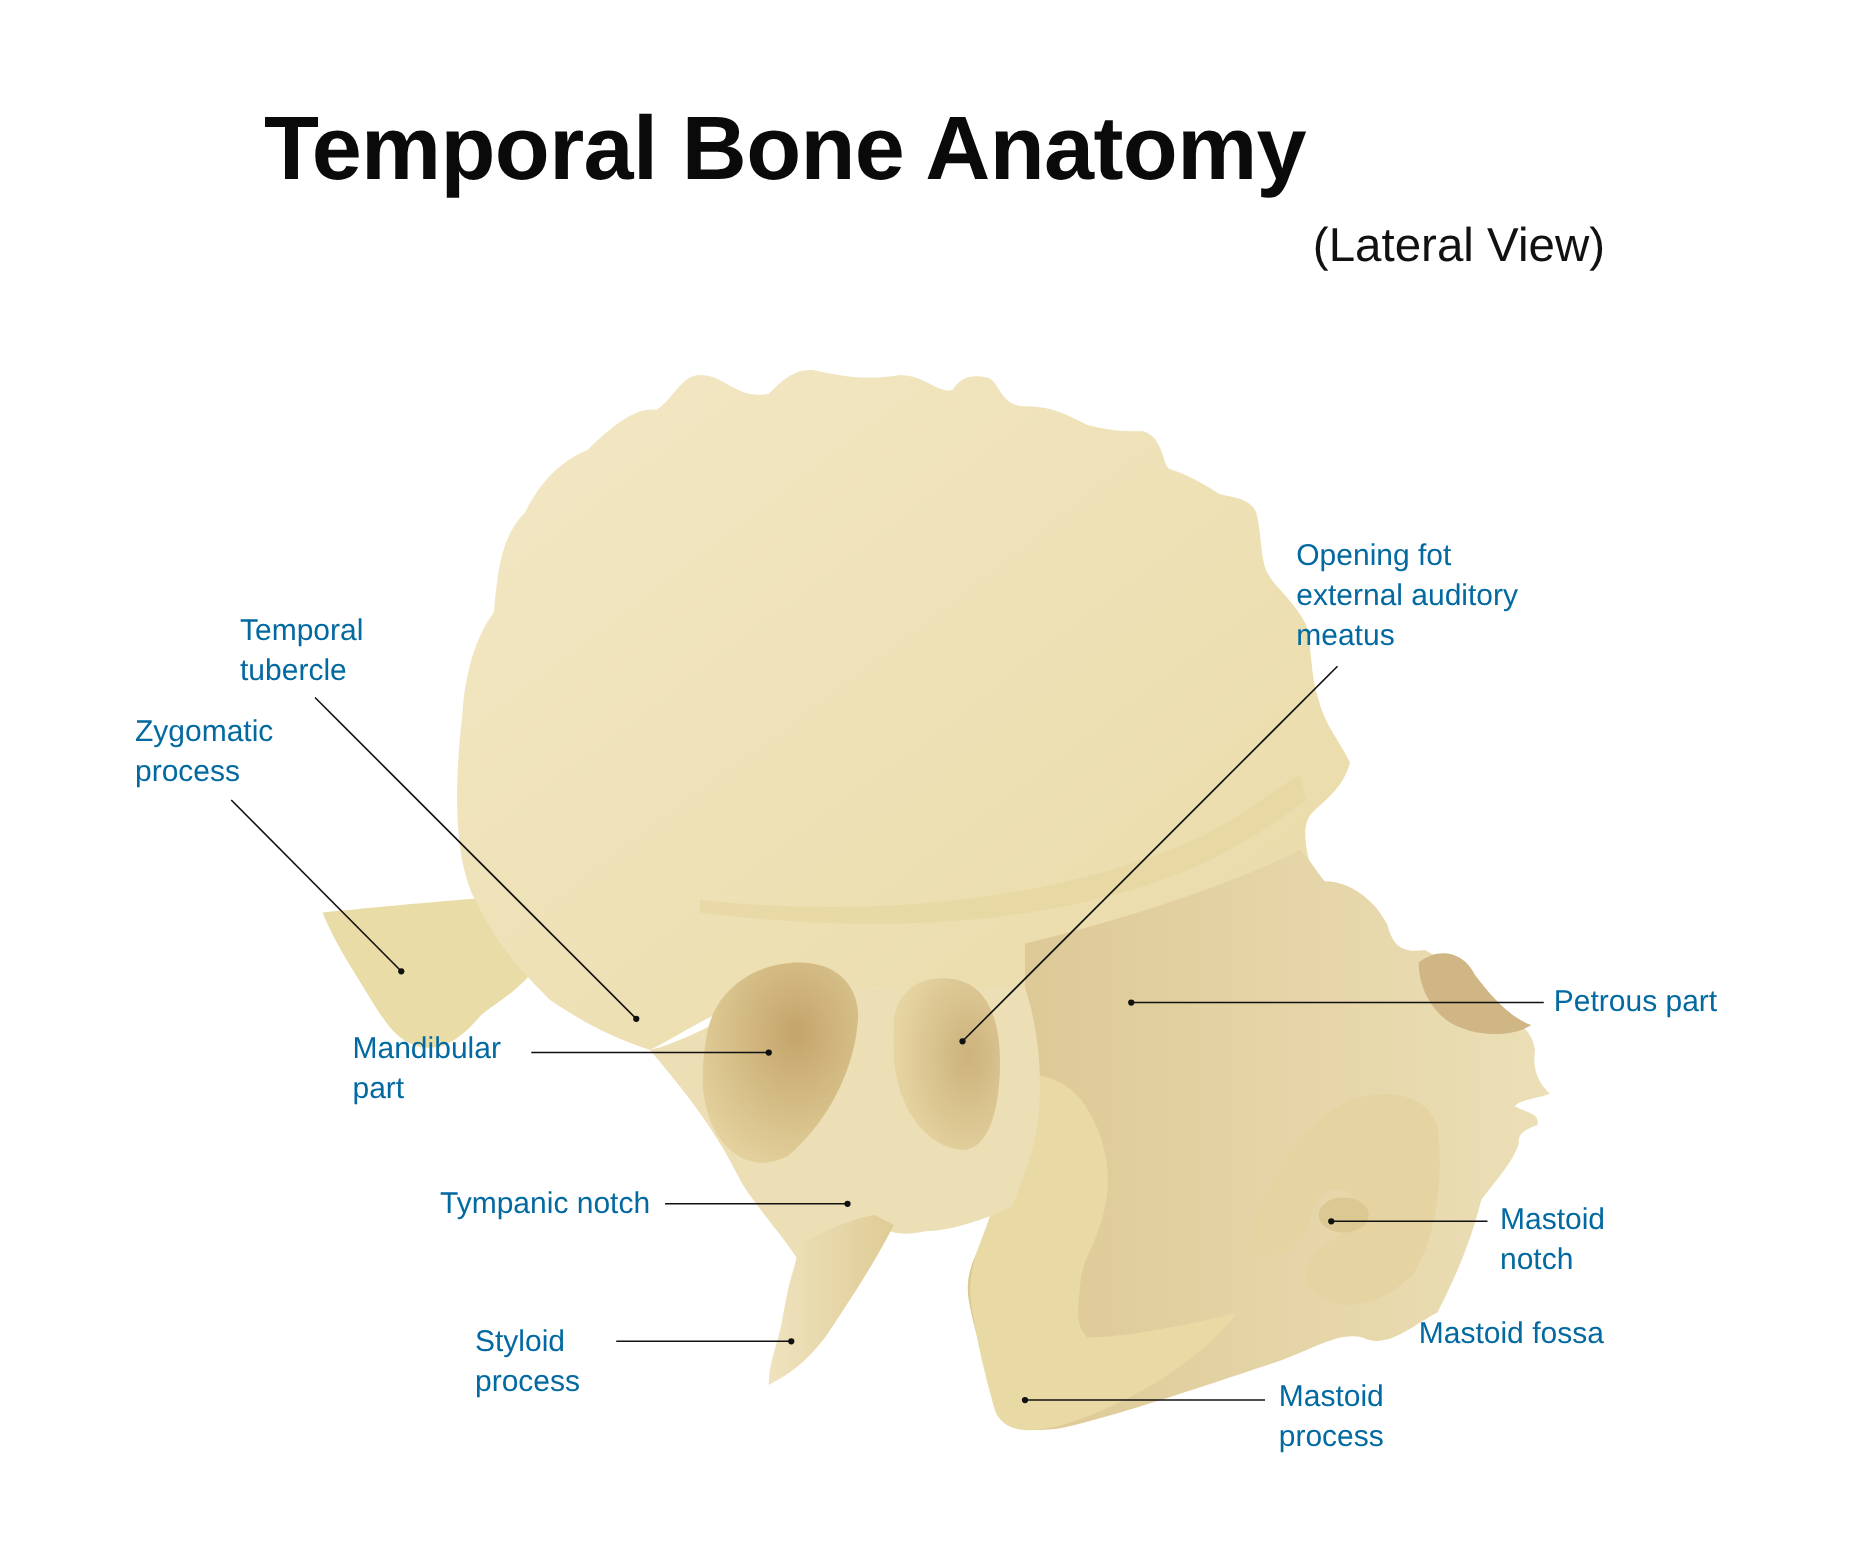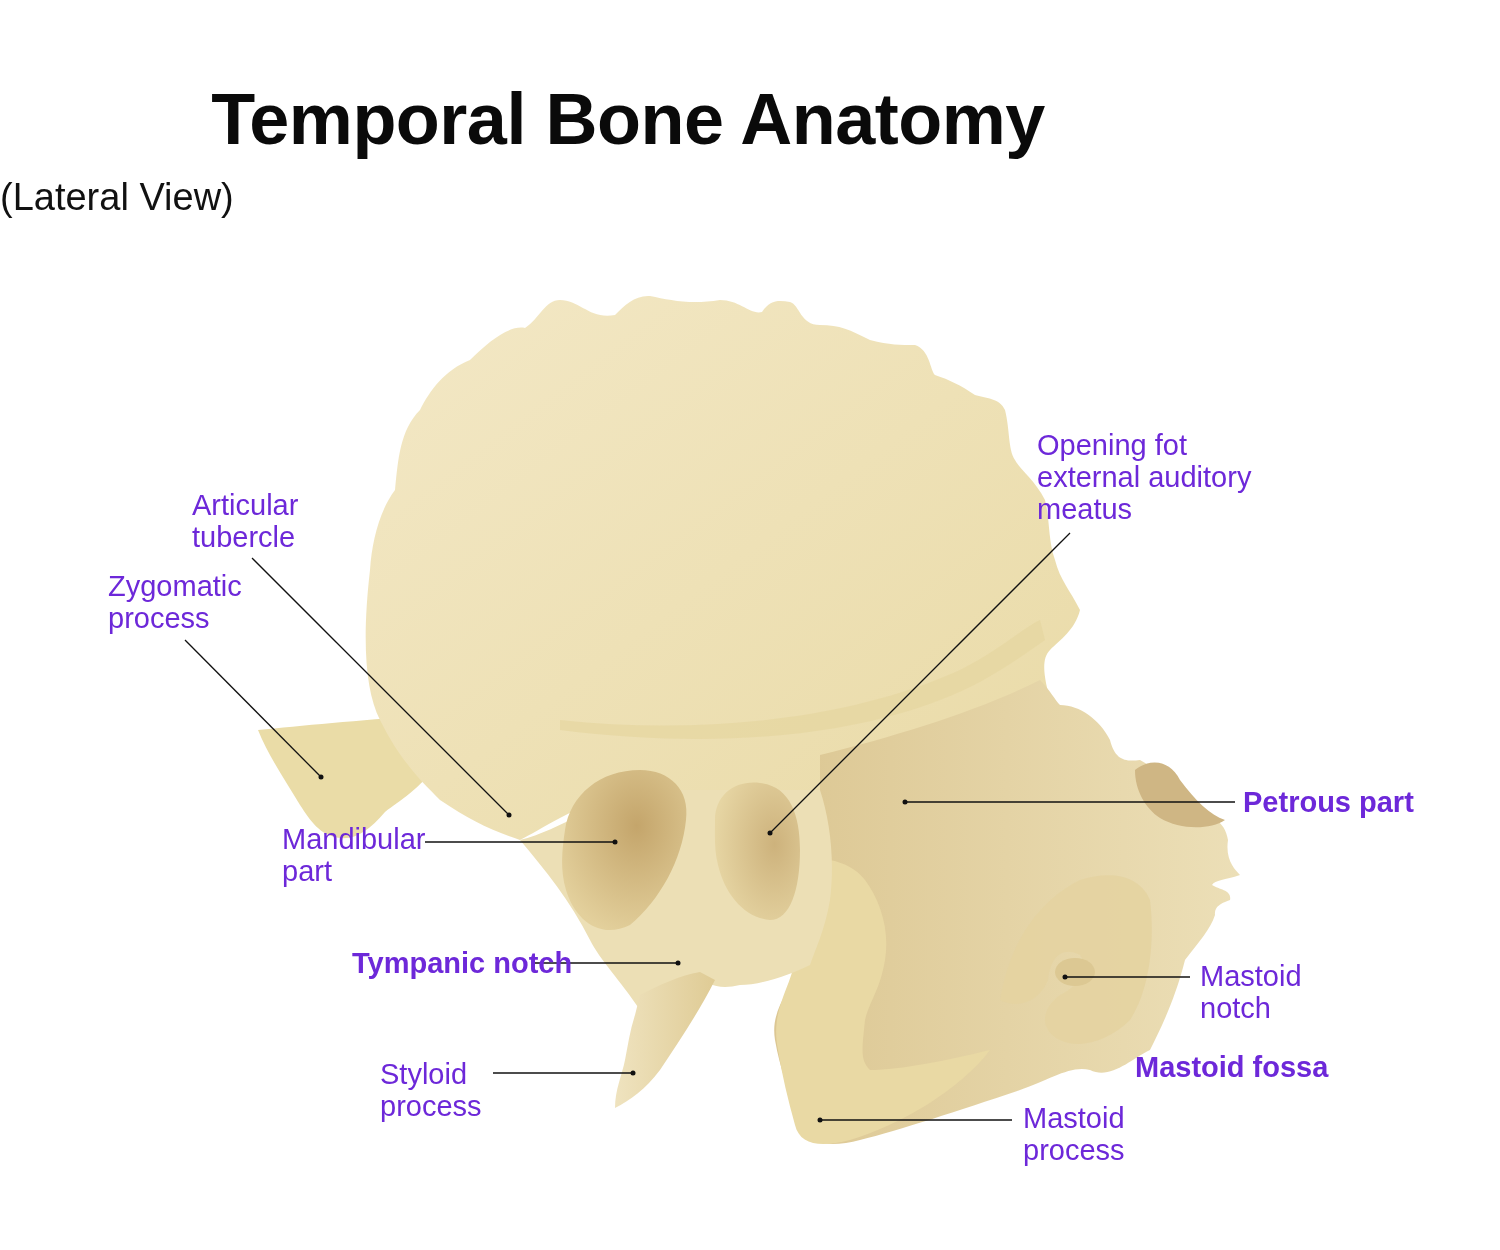--- a/index.html
+++ b/index.html
@@ -24,38 +24,38 @@
       font-size: 72px;
       font-weight: bold;
       letter-spacing: -0.5px;
       color: #0a0a0a;
     }
     .subtitle {
       position: absolute;
       left: 0;
       width: 1284px;
       top: 176px;
-      text-align: left;
+      text-align: right;
       font-size: 38px;
       color: #111111;
     }
     svg.diagram {
       position: absolute;
       left: 0;
       top: 0;
     }
     .label {
       position: absolute;
-      font-size: 29px;
+      font-size: 24px;
       line-height: 32px;
-      color: #6d28d9;
+      color: #0369a1;
       white-space: pre-line;
     }
     .label.bold {
-      font-weight: bold;
+      font-weight: normal;
     }
   </style>
 </head>
 <body>
 
 <div class="title">Temporal Bone Anatomy</div>
 <div class="subtitle">(Lateral View)</div>
 
 <svg class="diagram" width="1500" height="1250" viewBox="0 0 1500 1250" xmlns="http://www.w3.org/2000/svg">
   <defs>
@@ -191,21 +191,21 @@
     <circle cx="615" cy="842" r="2.5"></circle>
     <circle cx="678" cy="963" r="2.5"></circle>
     <circle cx="633" cy="1073" r="2.5"></circle>
     <circle cx="770" cy="833" r="2.5"></circle>
     <circle cx="905" cy="802" r="2.5"></circle>
     <circle cx="1065" cy="977" r="2.5"></circle>
     <circle cx="820" cy="1120" r="2.5"></circle>
   </g>
 </svg>
 
-<div class="label" style="left:192px; top:489px;">Articular
+<div class="label" style="left:192px; top:489px;">Temporal
 tubercle</div>
 <div class="label" style="left:108px; top:570px;">Zygomatic
 process</div>
 <div class="label" style="left:282px; top:823px;">Mandibular
 part</div>
 <div class="label bold" style="left:352px; top:947px;">Tympanic notch</div>
 <div class="label" style="left:380px; top:1058px;">Styloid
 process</div>
 <div class="label" style="left:1037px; top:429px;">Opening fot
 external auditory

